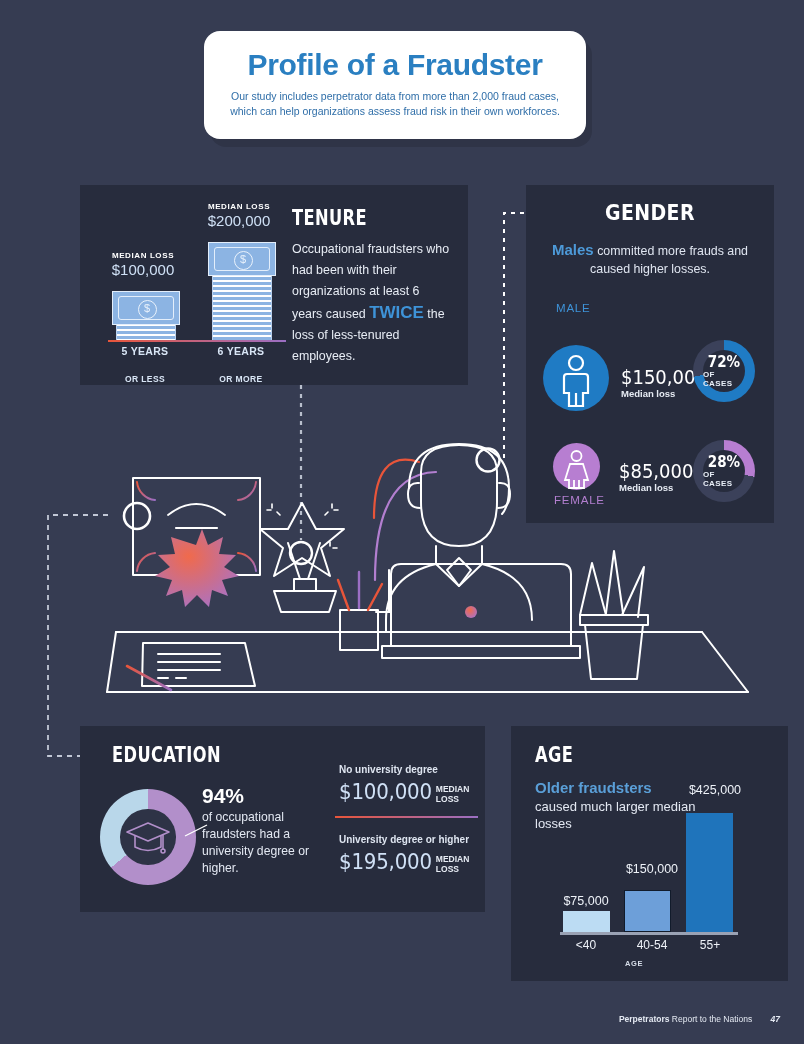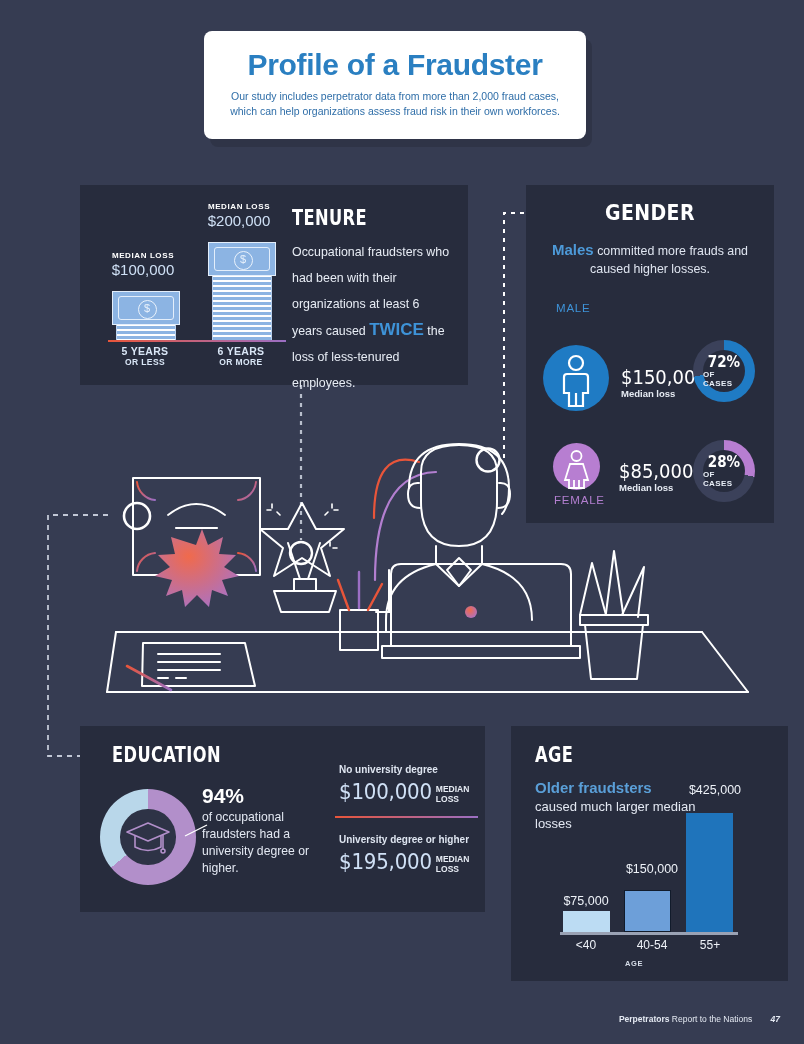--- a/index.html
+++ b/index.html
@@ -11,21 +11,21 @@
     position: relative; overflow: hidden;
     font-family: "Liberation Sans", sans-serif;
     color: #ffffff;
   }
   .stage { position: absolute; inset: 0; }
 
   
   #title-card {
     position: absolute; left: 204px; top: 31px;
     width: 382px; height: 108px;
-    background: #ffffff; border-radius: 8px;
+    background: #ffffff; border-radius: 16px;
     box-shadow: 6px 8px 0 rgba(0,0,0,0.13);
     text-align: center;
     padding-top: 3px;
     box-sizing: border-box;
   }
   #title-card .title {
     color: #2a7fc1; font-size: 30px; font-weight: bold;
     letter-spacing: -0.3px; margin-top: 14px;
   }
   #title-card .subtitle {
@@ -70,25 +70,25 @@
     position: absolute; left: 50%; top: 50%; width: 17px; height: 17px;
     margin: -8.5px 0 0 -8.5px; border: 1.5px solid #e9f2fc; border-radius: 50%;
     color: #e9f2fc; font-size: 11px; line-height: 15px; text-align: center;
   }
   #tenure-baseline {
     position: absolute; left: 8px; width: 178px; height: 2px; top: 141px;
     background: linear-gradient(to right, #e8553a, #9b6fc4);
   }
   .tn-cat { position: absolute; text-align: center; top: 146px; }
   .tn-cat .c1 { font-size: 10.5px; font-weight: bold; color: #d9e6f6; letter-spacing: 0.3px;}
-  .tn-cat .c2 { font-size: 8.5px; font-weight: bold; color: #d9e6f6; letter-spacing: 0.4px; margin-top: 0;}
+  .tn-cat .c2 { font-size: 8.5px; font-weight: bold; color: #d9e6f6; letter-spacing: 0.4px; margin-top: 17px;}
 
   #tenure-text { position: absolute; left: 212px; top: 20px; width: 160px; }
   #tenure-title { font-size: 22px; }
-  #tenure-body { font-size: 12.4px; line-height: 26px; color: #e8edf5; margin-top: 9px; }
+  #tenure-body { font-size: 12.4px; line-height: 21px; color: #e8edf5; margin-top: 9px; }
   #tenure-body .twice { color: #3e93d8; font-weight: bold; font-size: 17px; }
 
   
   #gender-title { position: absolute; left: 0; right: 0; top: 16px; font-size: 21px; text-align: center;
                   transform: none; font-family:"DejaVu Sans Condensed","Liberation Sans Narrow","Liberation Sans",sans-serif;
                   font-weight: bold; letter-spacing: 0.4px; }
   #gender-sub { position: absolute; left: 18px; right: 18px; top: 56px; text-align: center;
                 font-size: 12.4px; line-height: 17.5px; color: #dfe5f0; }
   #gender-sub b { color: #4d9ad9; font-size: 15px; }
   .g-cat { position: absolute; font-size: 11.5px; letter-spacing: 0.8px; }

